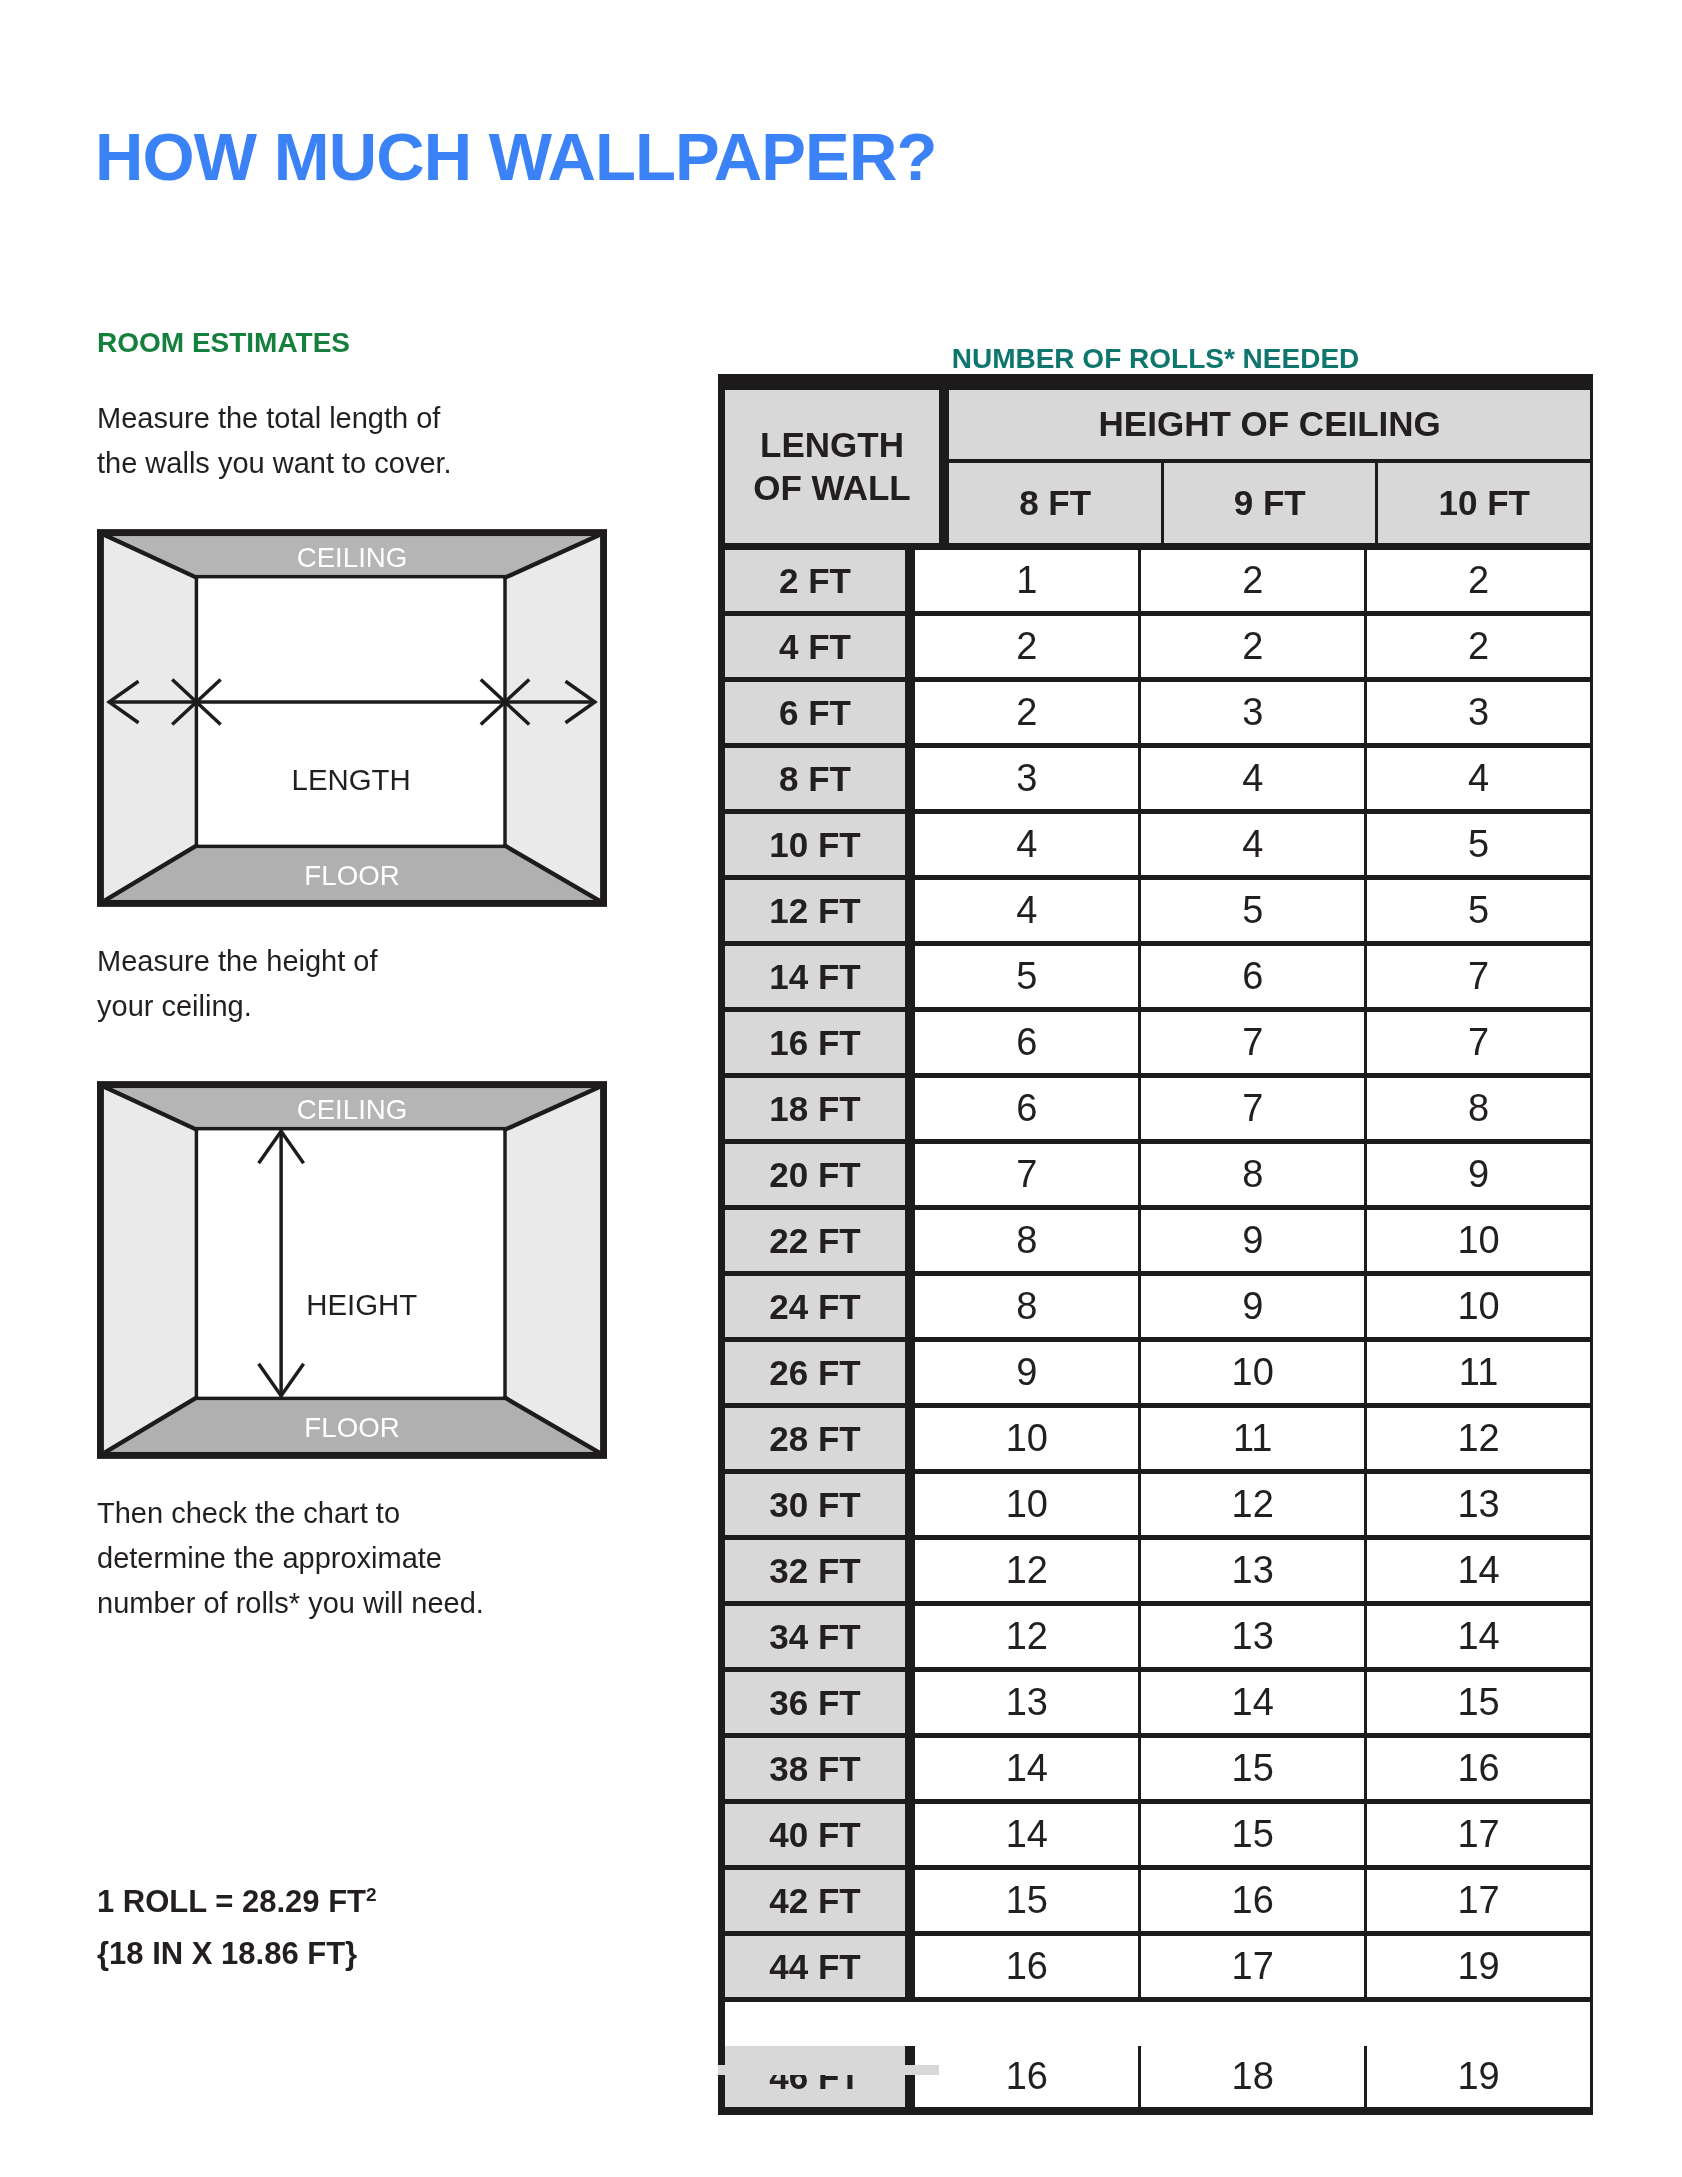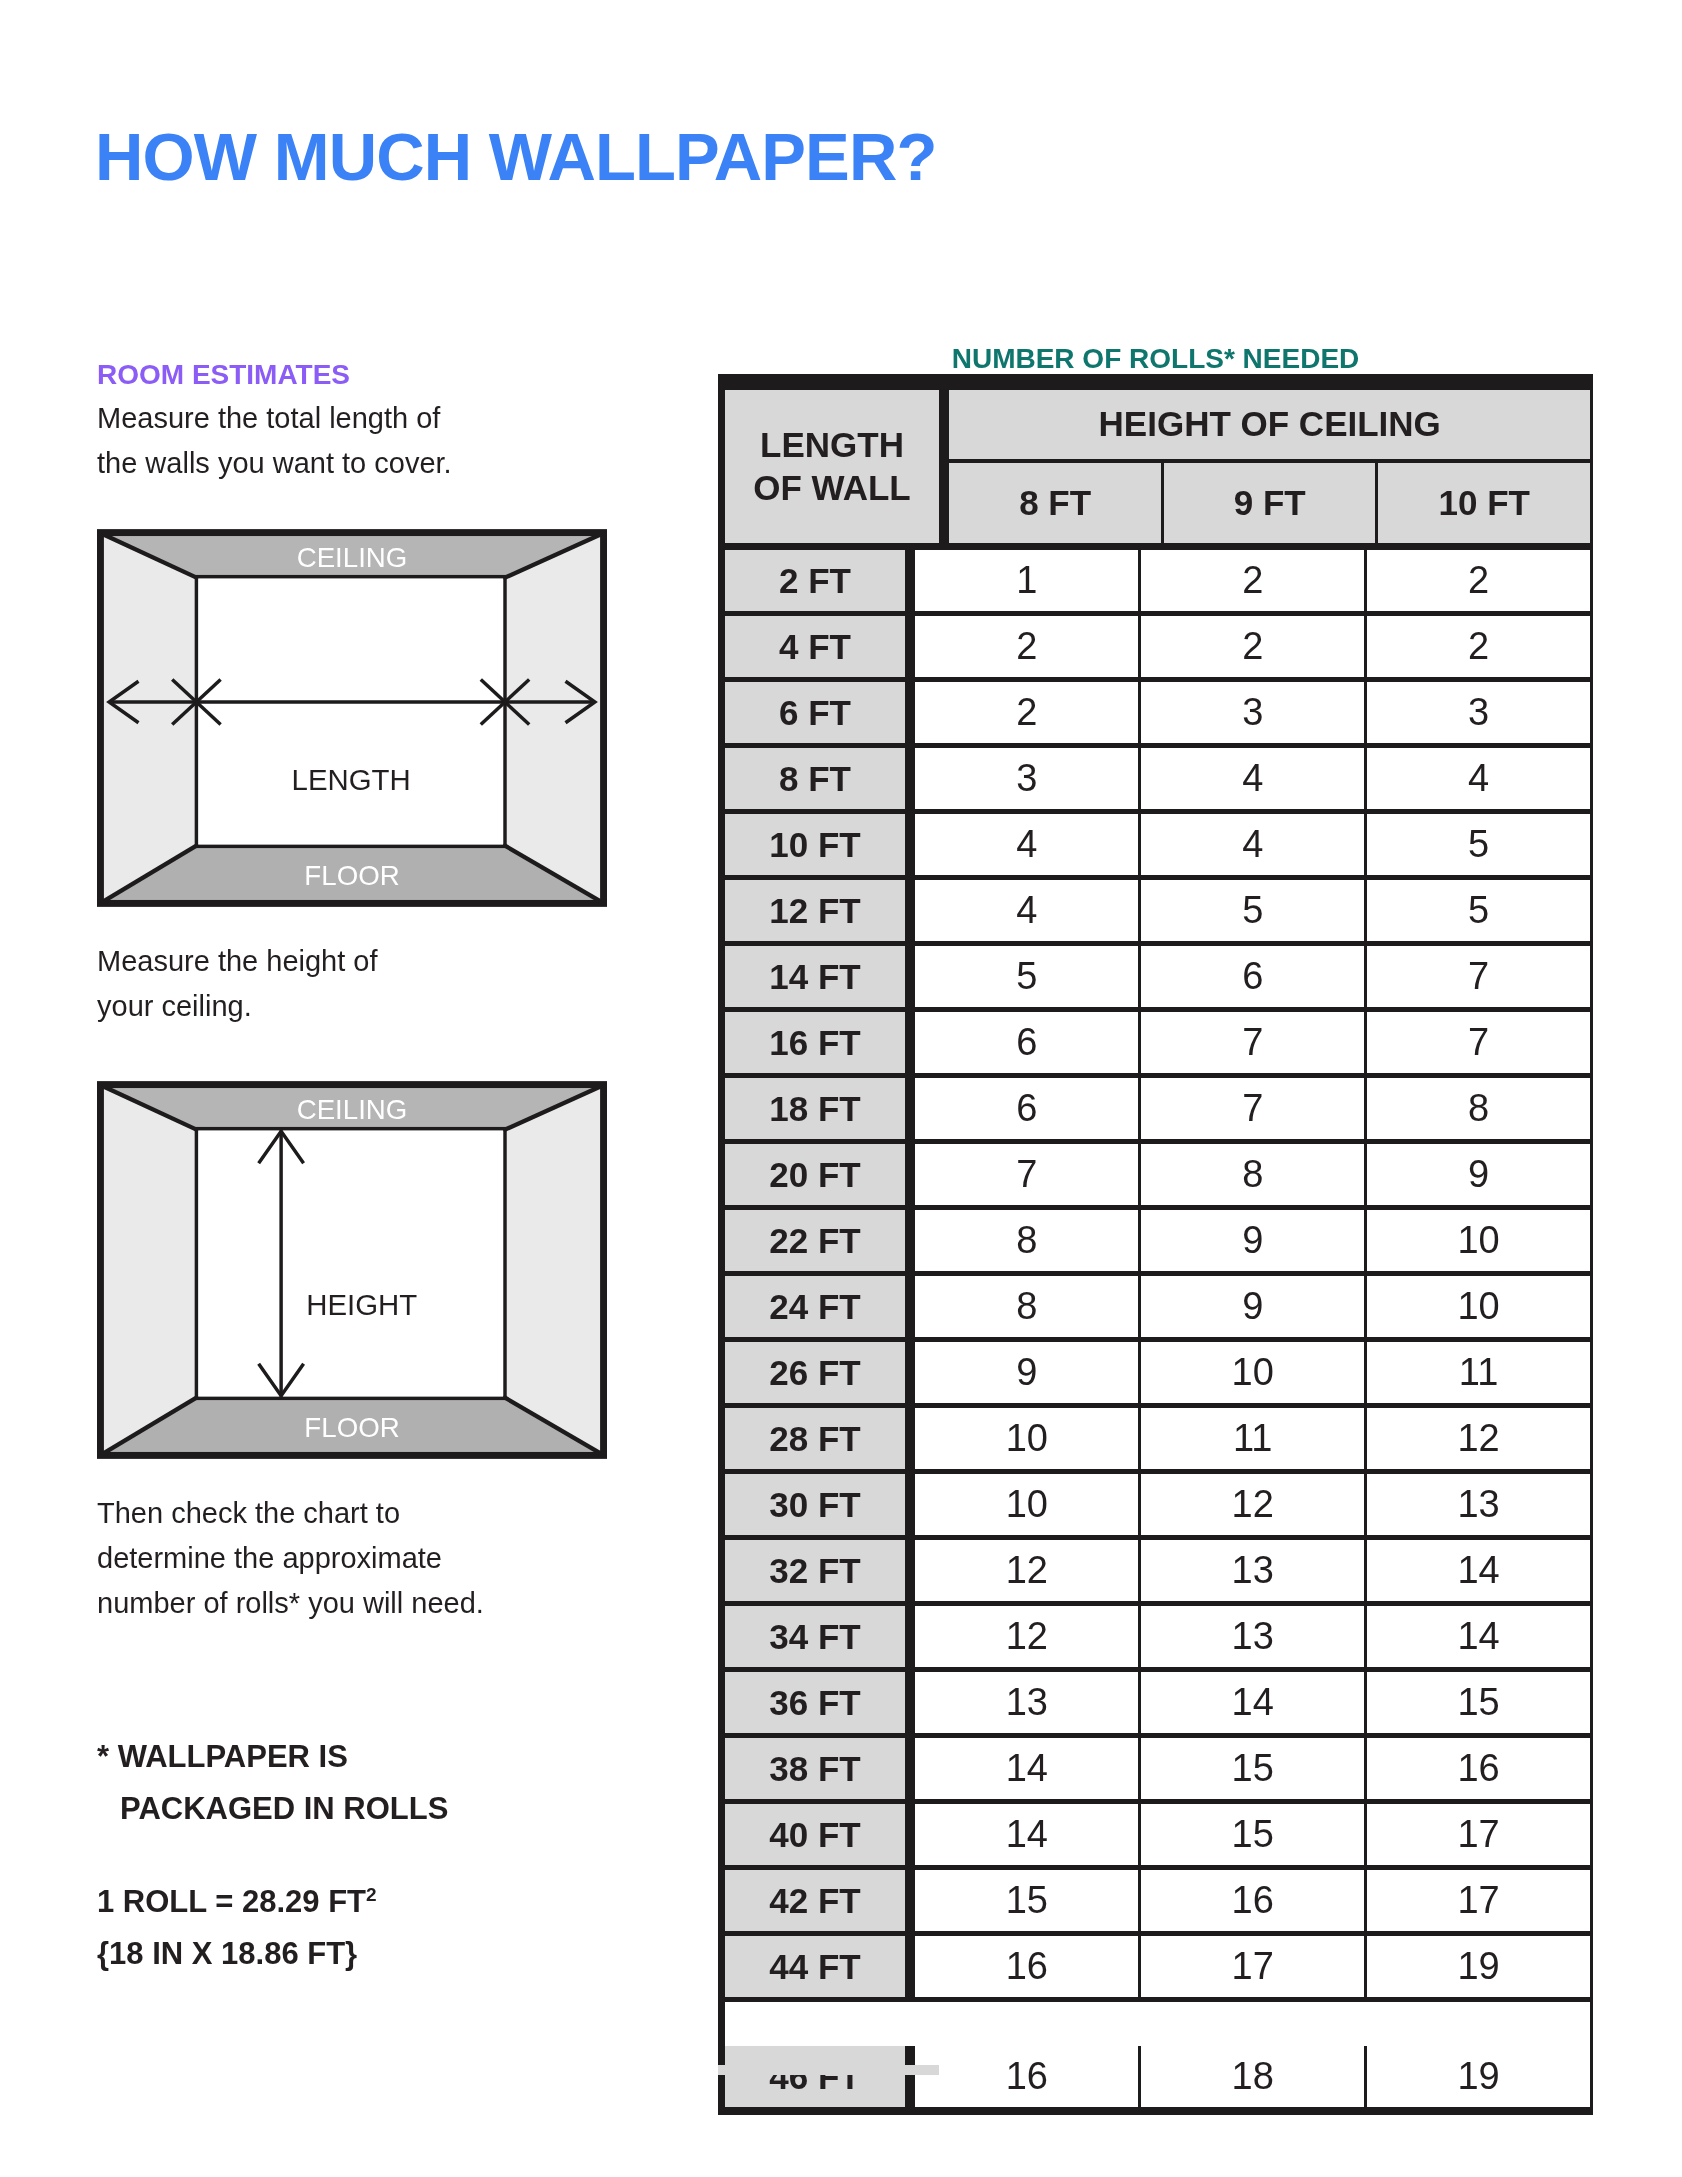--- a/index.html
+++ b/index.html
@@ -1,20 +1,20 @@
 <!DOCTYPE html>
 <html style="font-size:14px"><head>
 <meta charset="utf-8">
 <style>
   html,body{margin:0;padding:0;background:#ffffff;}
   .page{position:relative;width:1683px;height:2177px;background:#ffffff;overflow:hidden;
         font-family:"Liberation Sans",sans-serif;color:#231f20;}
   .abs{position:absolute;}
   .title{left:95px;top:73px;font-size:67px;font-weight:bold;color:#3b82f6;letter-spacing:-0.9px;white-space:nowrap;}
-  .sec-head{left:97px;top:336px;font-size:28px;font-weight:bold;color:#8b5cf6;white-space:nowrap;}
+  .sec-head{left:97px;top:304px;font-size:28px;font-weight:bold;color:#15803d;white-space:nowrap;}
   .tbl-head{left:718px;top:320px;width:875px;text-align:center;font-size:28px;font-weight:bold;color:#0f766e;white-space:nowrap;}
   .body-text{font-size:29px;line-height:45px;white-space:nowrap;}
   .p1{left:97px;top:396px;}
   .p2{left:97px;top:939px;}
   .p3{left:97px;top:1491px;}
   .bold-note{left:97px;top:1731px;font-size:31px;font-weight:bold;line-height:52px;white-space:nowrap;}
   .bold-note .indent{padding-left:23px;}
   .roll-info{left:97px;top:1869px;font-size:31px;font-weight:bold;line-height:52px;white-space:nowrap;}
   .roll-info sup{font-size:19px;}
   .dg{left:97px;width:510px;height:378px;}
@@ -111,24 +111,20 @@
     <text x="242" y="270" text-anchor="start" font-size="34" fill="#231f20">HEIGHT</text>
     <text x="295" y="412" text-anchor="middle" font-size="32" fill="#ffffff">FLOOR</text>
   </svg>
 
   <div class="abs body-text p3">
     <div>Then check the chart to</div>
     <div>determine the approximate</div>
     <div>number of rolls* you will need.</div>
   </div>
 
-  <div class="abs bold-note">
-    <div>* WALLPAPER IS</div>
-    <div class="indent">PACKAGED IN ROLLS</div>
-  </div>
 
   <div class="abs roll-info">
     <div><span>1 ROLL = 28.29 FT</span><sup>2</sup></div>
     <div>{18 IN X 18.86 FT}</div>
   </div>
 
   <h2 class="abs tbl-head">NUMBER OF ROLLS* NEEDED</h2>
 
   <div class="abs wtable">
     <div class="tbar"></div>

